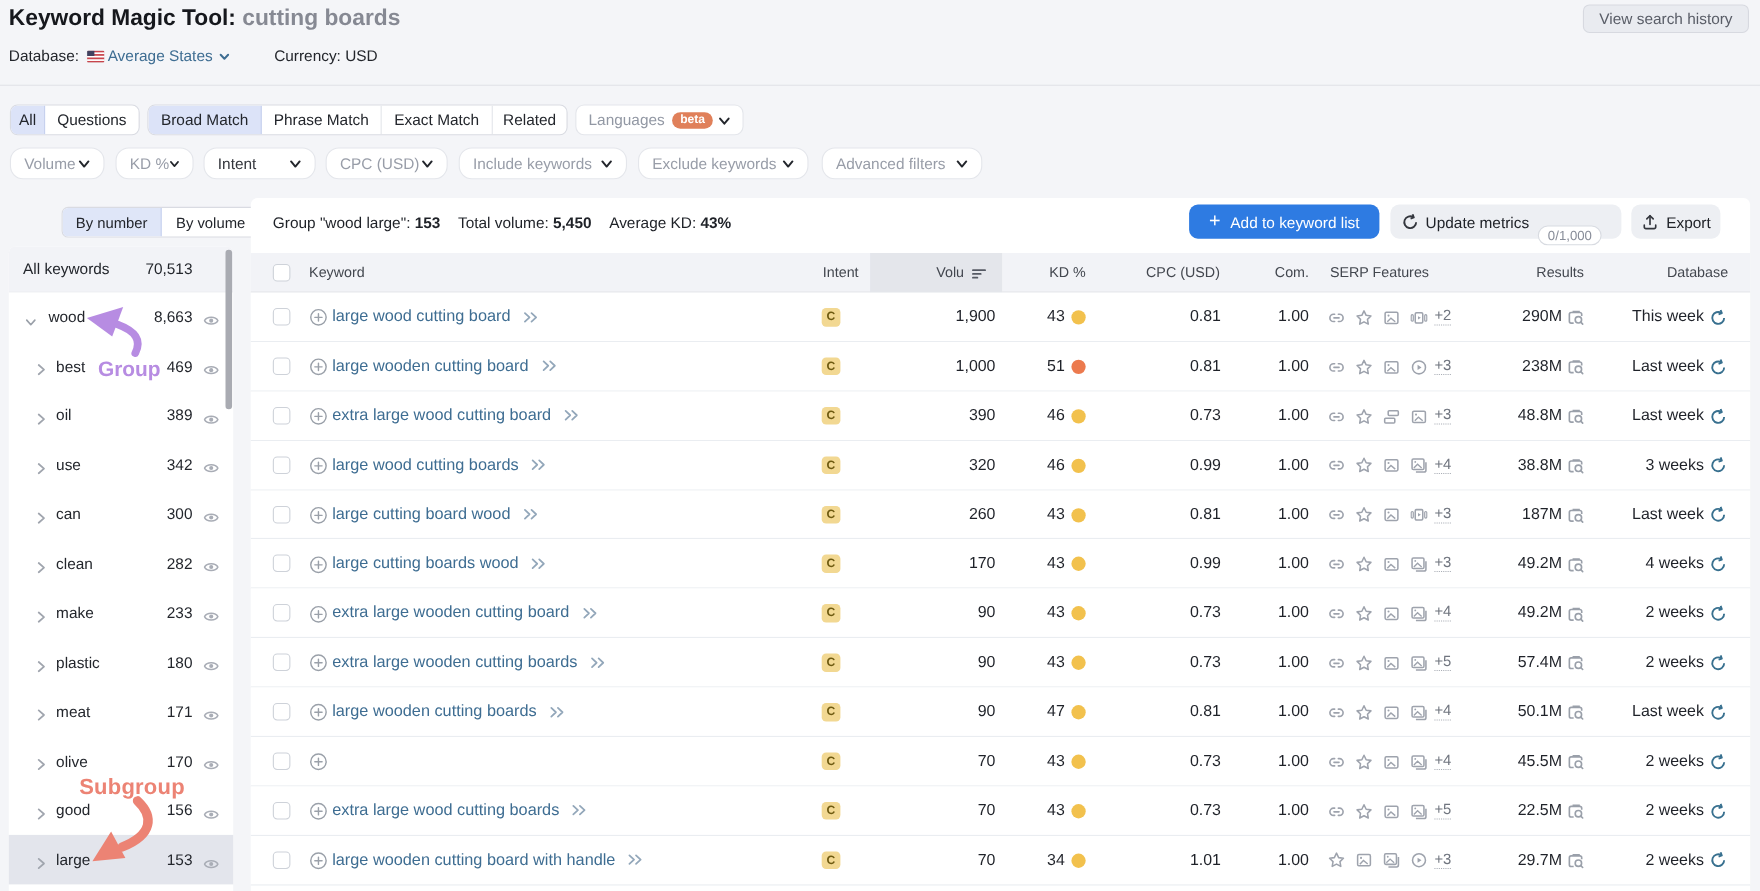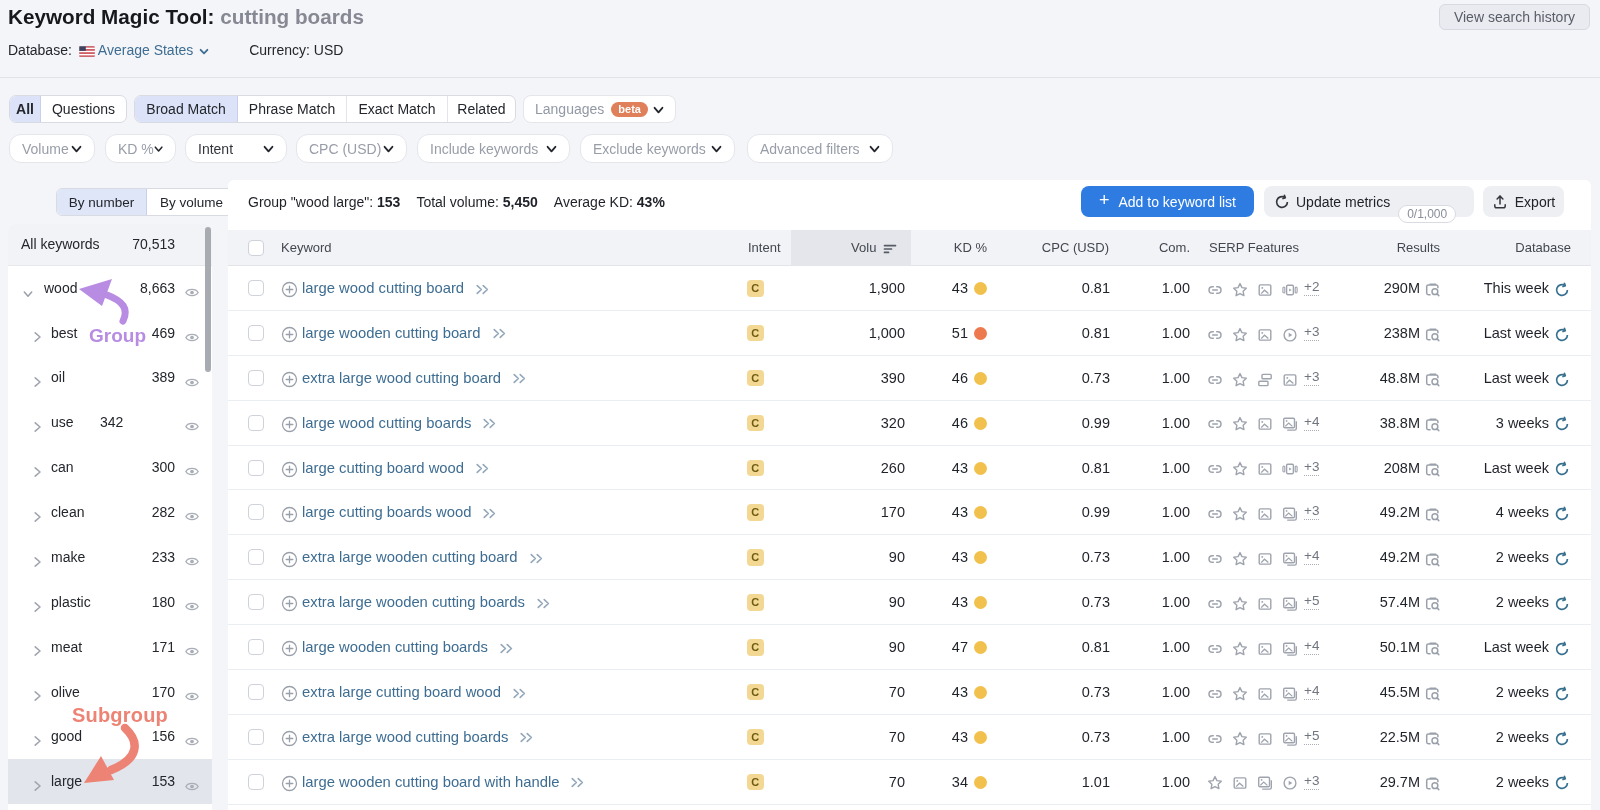--- a/index.html
+++ b/index.html
@@ -30,21 +30,21 @@
         <rect x="0" y="6.284" width="16" height="1.571" fill="#c8444c"></rect>
         <rect x="0" y="9.426" width="16" height="1.571" fill="#c8444c"></rect>
         <rect x="0" y="0" width="6.8" height="4.9" fill="#41415f"></rect>
         <rect x="0" y="0" width="16" height="11" fill="none" stroke="#d8dade" stroke-width="0.5"></rect>
       </svg></span> <span style="color:#3e6d92;">Average States</span> <span style="margin-left:2px;"><svg width="10" height="7" viewBox="0 0 10 7" style="">
         <path d="M1.6 1.8 L5.0 5.4 L8.4 1.8" fill="none" stroke="#3e6d92" stroke-width="1.8" stroke-linecap="round" stroke-linejoin="round"></path>
       </svg></span><span style="margin-left:40px;">Currency: USD</span></div>
 <div class="abs" style="left:1439px;top:4px;width:151px;height:26px;background:#e9ebf0;border:1px solid #d7d9e0;border-radius:6px;color:#595d67;font-size:14px;text-align:center;line-height:24px;">View search history</div>
 <div class="abs" style="left:0;top:77px;width:1600px;height:1px;background:#e2e3e8;"></div>
 <div class="tabgrp" style="left:9px;top:95px;">
-    <div class="tab sel" style="width:31px;font-weight:bold;">All</div>
+    <div class="tab sel" style="width:31px;">All</div>
     <div class="tab" style="width:85px;">Questions</div>
   </div>
 <div class="tabgrp" style="left:134px;top:95px;">
     <div class="tab sel" style="width:103px;">Broad Match</div>
     <div class="tab" style="width:109px;">Phrase Match</div>
     <div class="tab" style="width:101px;">Exact Match</div>
     <div class="tab" style="width:67px;">Related</div>
   </div>
 <div class="abs" style="left:523px;top:95px;width:153px;height:28px;background:#fff;border:1px solid #e4e6eb;border-radius:8px;display:flex;align-items:center;padding:0 11px;font-size:14px;color:#9298a4;">Languages<span style="background:#e0805a;color:#fff;font-size:11px;font-weight:bold;border-radius:8px;padding:1.5px 7px;margin-left:7px;">beta</span><span style="margin-left:auto;"><svg width="11" height="8" viewBox="0 0 11 8" style="">
         <path d="M1.6 1.8 L5.5 6.4 L9.4 1.8" fill="none" stroke="#23262c" stroke-width="1.8" stroke-linecap="round" stroke-linejoin="round"></path>
@@ -131,21 +131,21 @@
     <span class="abs" style="left:185px;top:17px;"><svg width="14" height="11" viewBox="0 0 14 11" style="">
         <path d="M0.9 5.5 C3.1 1.4 10.9 1.4 13.1 5.5 C10.9 9.6 3.1 9.6 0.9 5.5 Z" fill="none" stroke="#a9adb6" stroke-width="1.35"></path>
         <circle cx="7" cy="5.5" r="1.85" fill="#a9adb6"></circle>
       </svg></span>
   </div>
 <div class="srow" style="top:400.2px;padding-left:10px;">
     <span class="abs" style="left:33px;top:17px;"><svg width="9" height="12" viewBox="0 0 9 12" style="">
         <path d="M2.2 1.8 L7 6 L2.2 10.2" fill="none" stroke="#a0a5ae" stroke-width="1.6" stroke-linecap="round" stroke-linejoin="round"></path>
       </svg></span>
     <span class="slab" style="left:51px;">use</span>
-    <span class="slab" style="left:100px;width:75px;">342</span>
+    <span class="slab" style="left:100px;width:75px;text-align:right;">342</span>
     <span class="abs" style="left:185px;top:17px;"><svg width="14" height="11" viewBox="0 0 14 11" style="">
         <path d="M0.9 5.5 C3.1 1.4 10.9 1.4 13.1 5.5 C10.9 9.6 3.1 9.6 0.9 5.5 Z" fill="none" stroke="#a9adb6" stroke-width="1.35"></path>
         <circle cx="7" cy="5.5" r="1.85" fill="#a9adb6"></circle>
       </svg></span>
   </div>
 <div class="srow" style="top:445.1px;">
     <span class="abs" style="left:33px;top:17px;"><svg width="9" height="12" viewBox="0 0 9 12" style="">
         <path d="M2.2 1.8 L7 6 L2.2 10.2" fill="none" stroke="#a0a5ae" stroke-width="1.6" stroke-linecap="round" stroke-linejoin="round"></path>
       </svg></span>
     <span class="slab" style="left:51px;">can</span>
@@ -453,21 +453,21 @@
           <rect x="2.2" y="2.9" width="11.6" height="10.2" rx="1.2" fill="none" stroke="#9ea3ad" stroke-width="1.4"></rect>
           <path d="M4.2 11.6 L7.5 8.2 L11.4 11.5" fill="none" stroke="#9ea3ad" stroke-width="1.3"></path>
           <circle cx="5.3" cy="5.9" r="0.95" fill="#9ea3ad"></circle>
         </svg></span><span style="margin-right:9px;"><svg width="16" height="16" viewBox="0 0 16 16" style="">
           <rect x="4.6" y="3.3" width="6.8" height="9.4" rx="1.1" fill="none" stroke="#9ea3ad" stroke-width="1.4"></rect>
           <path d="M7.1 6.4 L9.7 7.95 L7.1 9.5 Z" fill="#9ea3ad"></path>
           <rect x="0.9" y="5" width="1.9" height="6" rx="0.95" fill="none" stroke="#9ea3ad" stroke-width="1.1"></rect>
           <rect x="13.2" y="5" width="1.9" height="6" rx="0.95" fill="none" stroke="#9ea3ad" stroke-width="1.1"></rect>
         </svg></span></span>
     <span class="abs" style="left:1076px;top:13px;font-size:13.5px;color:#70757f;border-bottom:1px dotted #a9adb5;padding-bottom:1px;">+3</span>
-    <span class="cell num" style="left:1092px;width:100px;">208M</span>
+    <span class="cell num" style="left:1092px;width:100px;">187M</span>
     <span class="abs" style="left:1196px;top:14px;"><svg width="17" height="17" viewBox="0 0 17 17" style="">
         <path d="M5.6 3.2 H12.2 M13.9 7.2 V5.7 A1.6 1.6 0 0 0 12.3 4.1 H4.3 A1.6 1.6 0 0 0 2.7 5.7 V12.1 A1.6 1.6 0 0 0 4.3 13.7 H6.6" fill="none" stroke="#9aa0aa" stroke-width="1.5"></path>
         <circle cx="10.9" cy="10.7" r="2.9" fill="none" stroke="#9aa0aa" stroke-width="1.5"></circle>
         <path d="M13.1 12.9 L14.8 14.6" stroke="#9aa0aa" stroke-width="1.5" stroke-linecap="round"></path>
       </svg></span>
     <span class="cell num" style="left:1221px;width:100px;">Last week</span>
     <span class="abs" style="left:1326px;top:14px;"><svg width="16" height="16" viewBox="0 0 16 16" style="">
         <path d="M13.4 8 A5.4 5.4 0 1 1 10.9 3.45" fill="none" stroke="#38708f" stroke-width="1.7"></path>
         <path d="M10.2 0.8 L11.3 3.7 L8.35 4.75" fill="none" stroke="#38708f" stroke-width="1.7" stroke-linejoin="round"></path>
       </svg></span>
@@ -639,23 +639,20 @@
         <path d="M13.4 8 A5.4 5.4 0 1 1 10.9 3.45" fill="none" stroke="#38708f" stroke-width="1.7"></path>
         <path d="M10.2 0.8 L11.3 3.7 L8.35 4.75" fill="none" stroke="#38708f" stroke-width="1.7" stroke-linejoin="round"></path>
       </svg></span>
   </div>
 <div class="trow" style="top:669.92px;">
     <div class="abs" style="left:20px;top:14px;width:16px;height:16px;background:#fff;border:1px solid #ced2d9;border-radius:4px;"></div>
     <span class="abs" style="left:53px;top:14px;"><svg width="17" height="17" viewBox="0 0 17 17" style="">
         <circle cx="8.5" cy="8.5" r="7" fill="none" stroke="#9aa0a9" stroke-width="1.3"></circle>
         <path d="M8.5 5.2 V11.8 M5.2 8.5 H11.8" stroke="#9aa0a9" stroke-width="1.3" stroke-linecap="round"></path>
       </svg></span>
-    <span class="cell" style="left:74px;color:#3e6d92;font-size:14.8px;">extra large cutting board wood<span style="margin-left:11px;"><svg width="15" height="11" viewBox="0 0 15 11" style="">
-          <path d="M2.2 1.6 L6.4 5.5 L2.2 9.4 M8.2 1.6 L12.4 5.5 L8.2 9.4" fill="none" stroke="#93a7ba" stroke-width="1.6" stroke-linecap="round" stroke-linejoin="round"></path>
-        </svg></span></span>
     <div class="abs" style="left:519px;top:14px;width:16.5px;height:16.5px;background:#f2d892;border-radius:4px;color:#6e5a10;font-size:11px;font-weight:bold;text-align:center;line-height:16.5px;">C</div>
     <span class="cell num" style="left:565px;width:112px;">70</span>
     <span class="cell num" style="left:652px;width:88px;">43</span>
     <span class="kd-dot" style="left:746px;background:#f2c14d;"></span>
     <span class="cell num" style="left:782px;width:100px;">0.73</span>
     <span class="cell num" style="left:862px;width:100px;">1.00</span>
     <span class="abs" style="left:979px;top:14px;white-space:nowrap;"><span style="margin-right:9px;"><svg width="16" height="16" viewBox="0 0 16 16" style="">
           <path d="M6.3 4.7 H5.3 A3.3 3.3 0 0 0 5.3 11.3 H6.3 M9.7 4.7 H10.7 A3.3 3.3 0 0 1 10.7 11.3 H9.7 M5.7 8 H10.3" fill="none" stroke="#9ea3ad" stroke-width="1.5" stroke-linecap="round"></path>
         </svg></span><span style="margin-right:9px;"><svg width="16" height="16" viewBox="0 0 16 16" style="">
           <path d="M8 1.6 L9.95 5.65 L14.3 6.25 L11.15 9.3 L11.9 13.65 L8 11.55 L4.1 13.65 L4.85 9.3 L1.7 6.25 L6.05 5.65 Z" fill="none" stroke="#9ea3ad" stroke-width="1.4" stroke-linejoin="round"></path>

